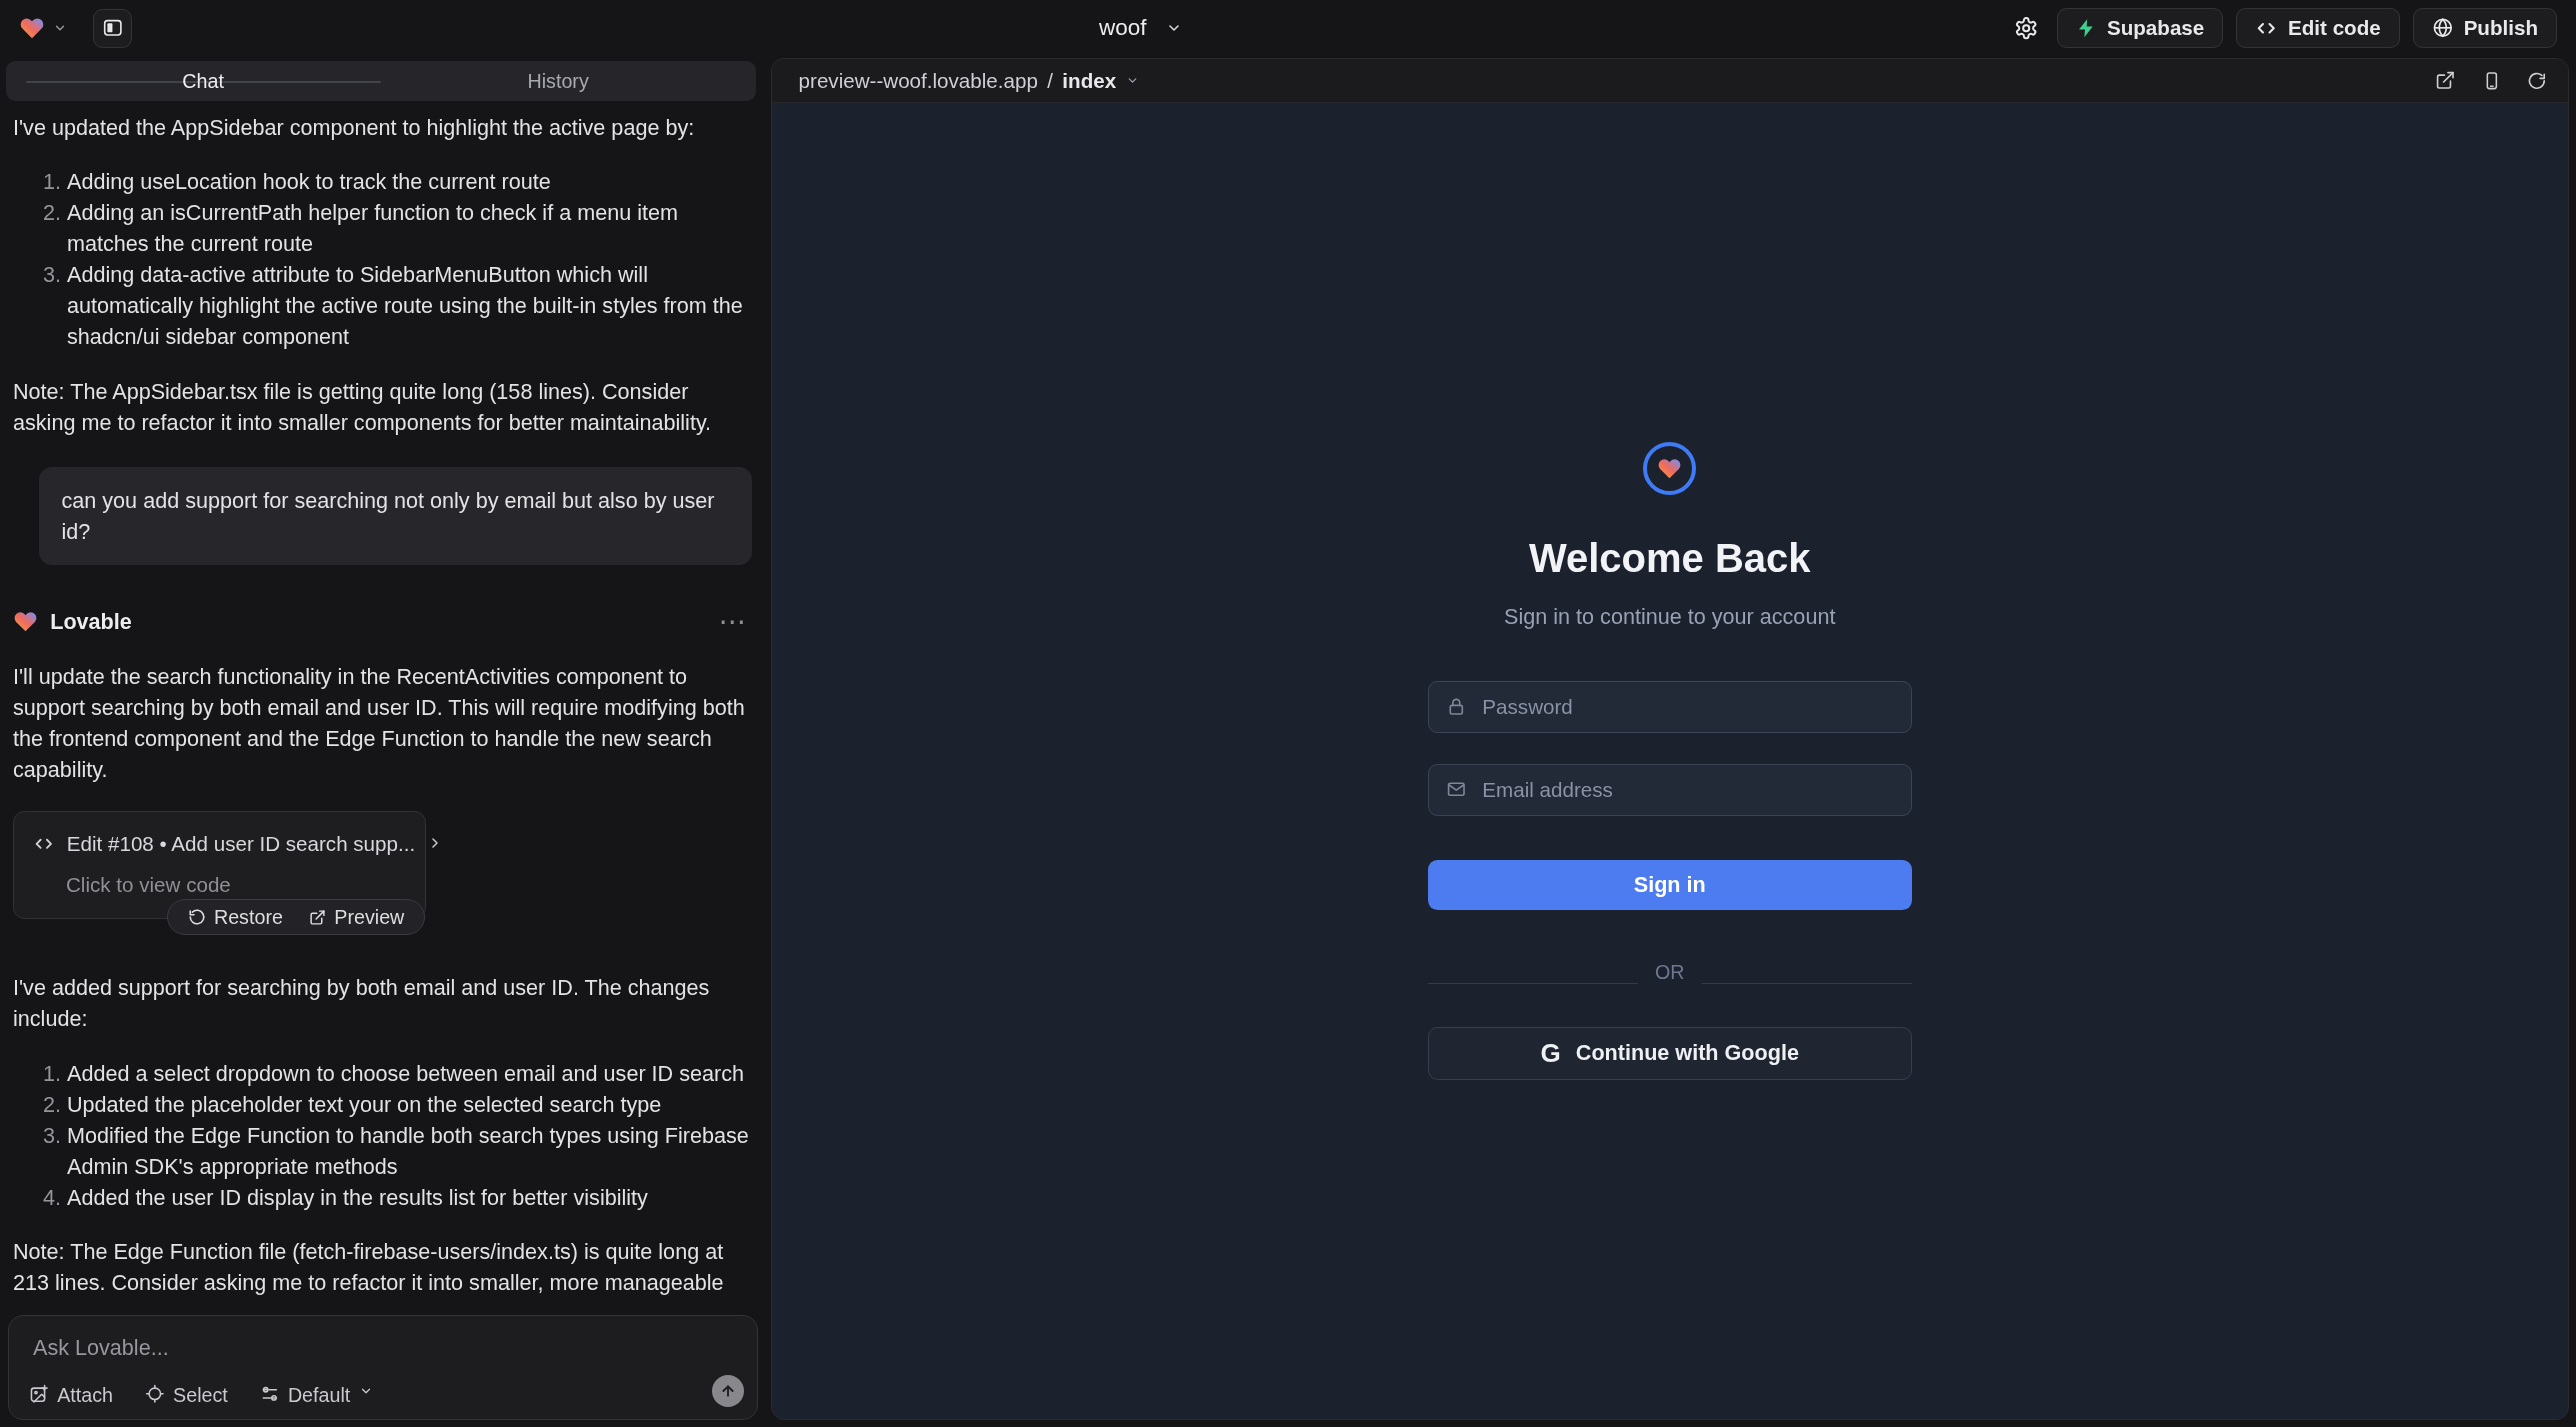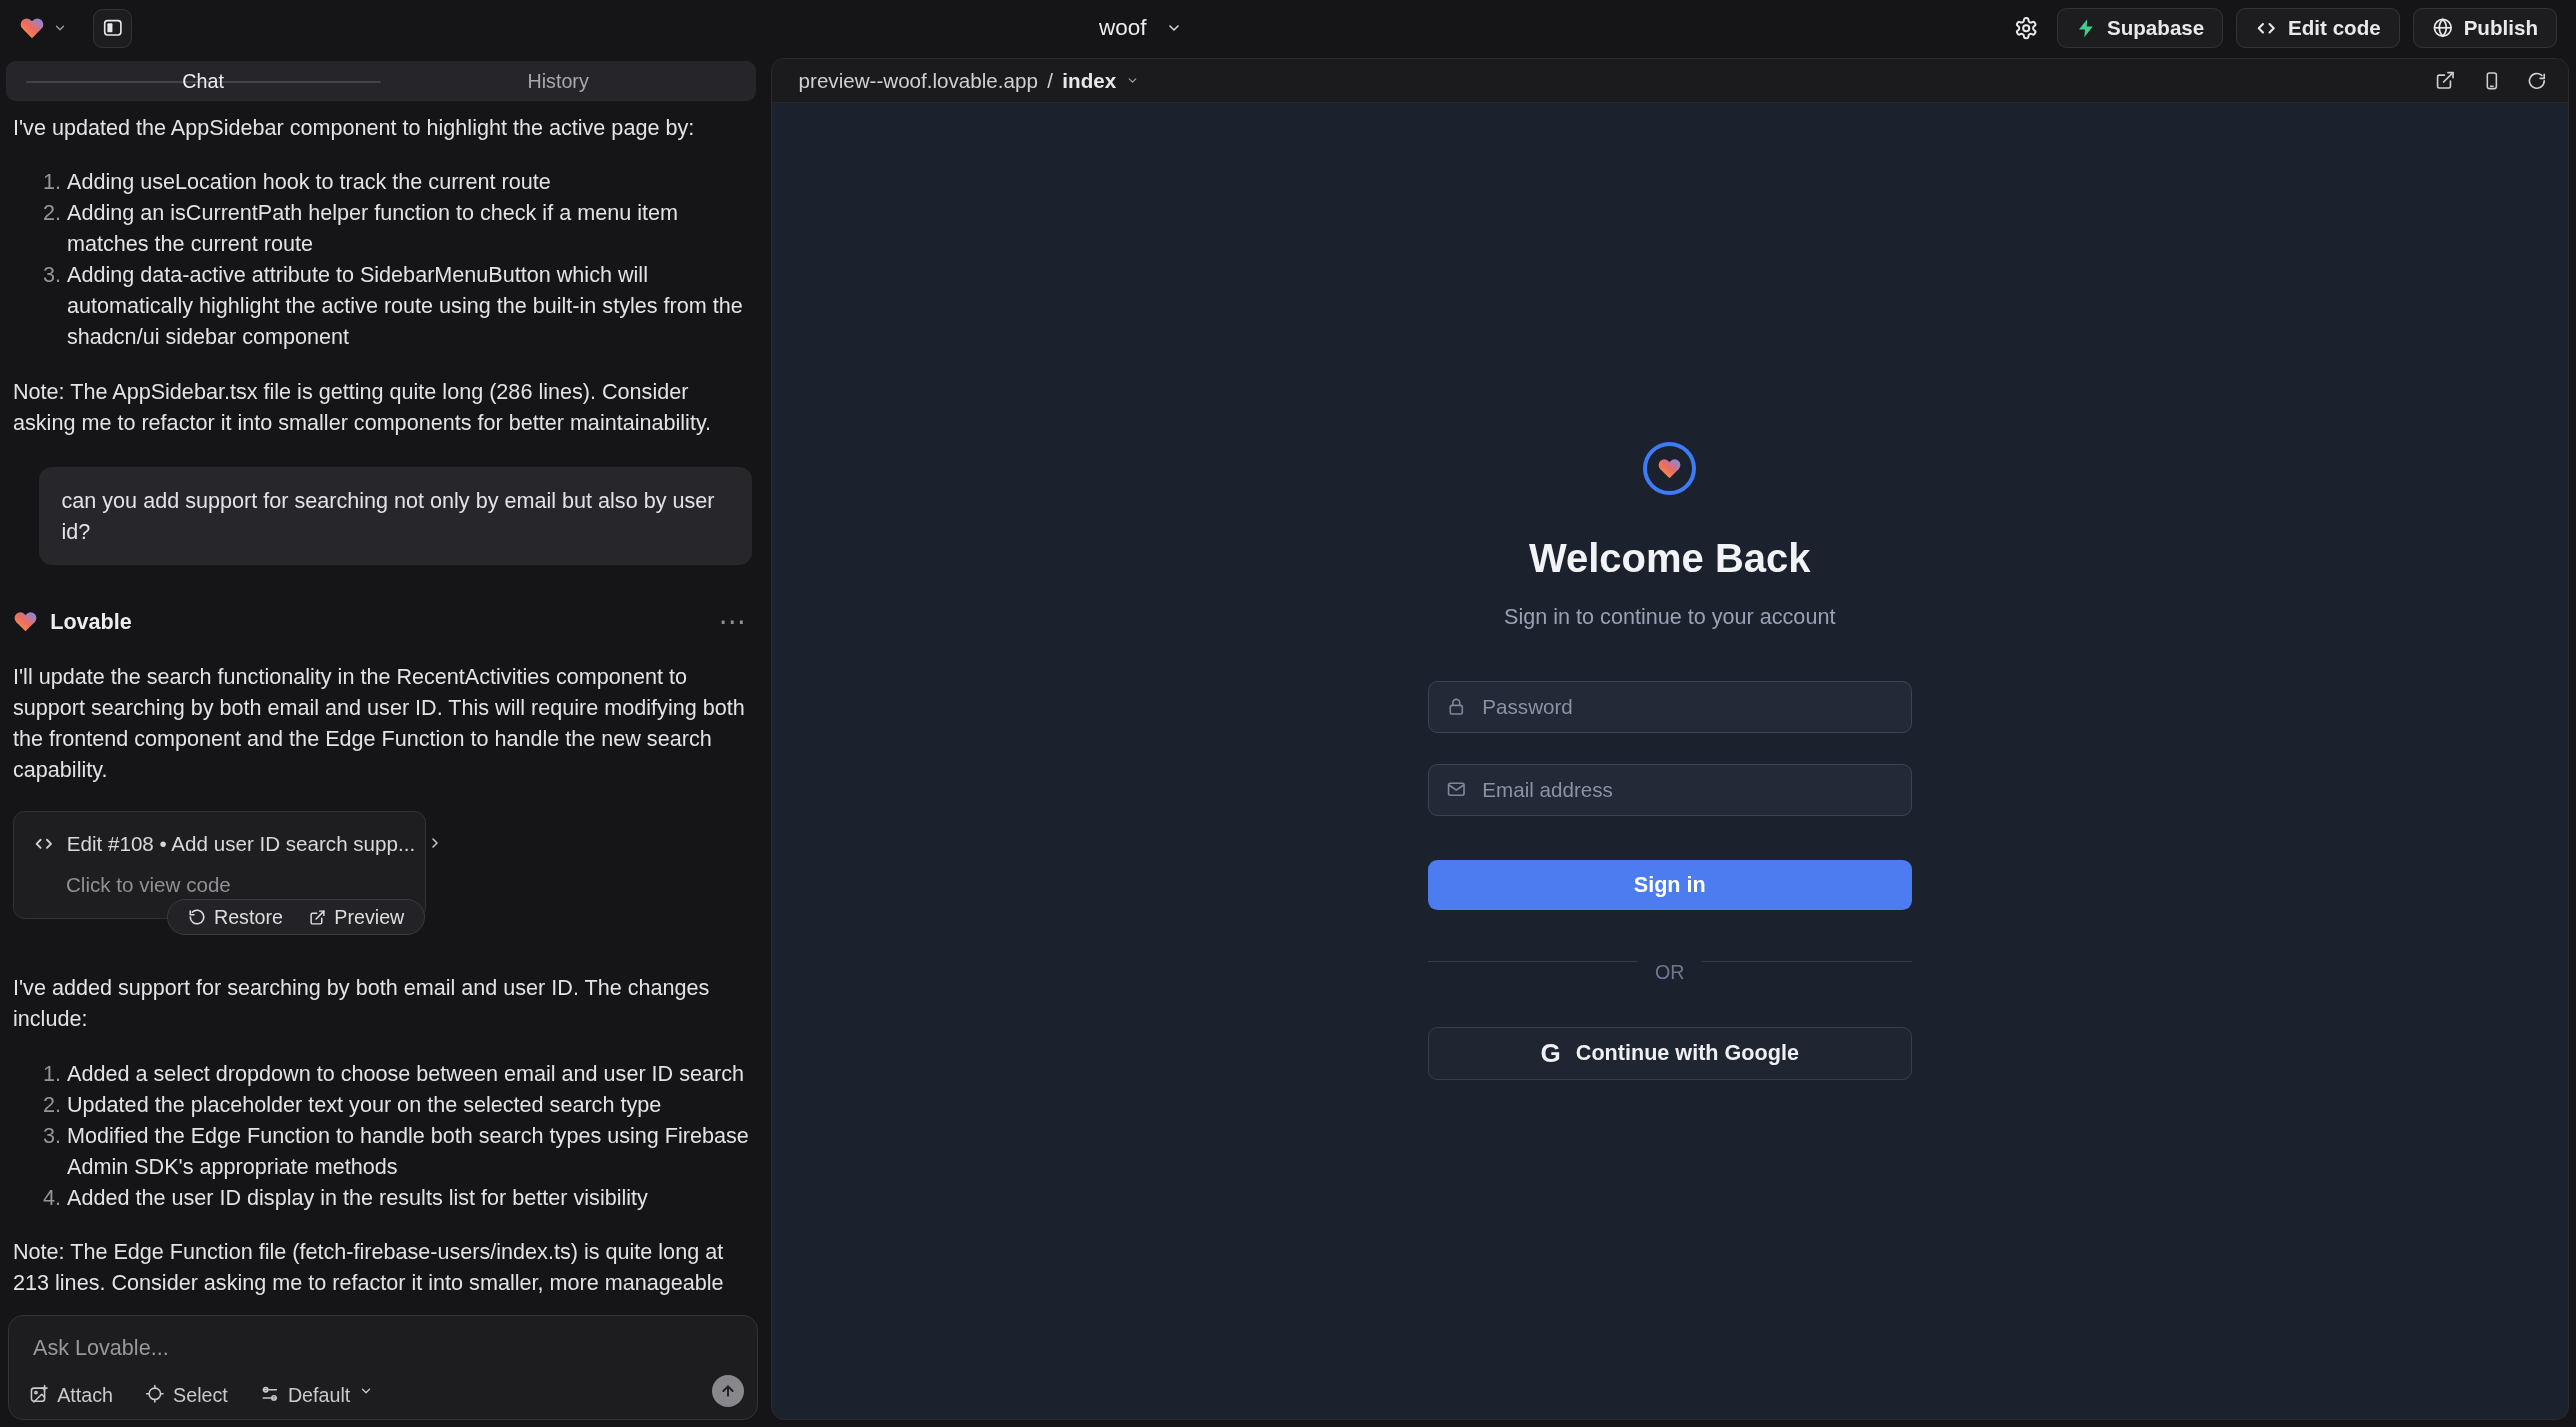--- a/index.html
+++ b/index.html
@@ -66,21 +66,21 @@
 
   .preview-content{flex:1;display:flex;align-items:center;justify-content:center;}
   .auth{width:484px;display:flex;flex-direction:column;}
   .auth-logo{align-self:center;width:45px;height:45px;border:4.7px solid #3e7bf7;border-radius:50%;display:flex;align-items:center;justify-content:center;margin-bottom:41px;}
   .auth h1{margin:0 0 22.5px;text-align:center;font-size:40px;font-weight:700;color:#f2f3f6;}
   .auth-sub{margin:0 0 51px;text-align:center;font-size:21.6px;color:#99a1b4;}
   .field{height:50px;border:0.9px solid #3c4456;border-radius:9.4px;background:#222937;display:flex;align-items:center;gap:14px;padding:0 17px;margin-bottom:31px;color:#7e8799;}
   .field input{flex:1;background:transparent;border:none;outline:none;color:#dfe3ec;font-size:20.6px;font-family:inherit;}
   .field input::placeholder{color:#8a92a6;}
   .signin-btn{height:50px;border-radius:9.4px;background:#4c7cf0;border:none;color:#ffffff;font-size:21.6px;font-weight:700;margin-top:13px;}
-  .or-row{display:flex;align-items:flex-start;gap:17px;margin:51px 0 43px;color:#6f7891;font-size:19.7px;}
+  .or-row{display:flex;align-items:flex-end;gap:17px;margin:51px 0 43px;color:#6f7891;font-size:19.7px;}
   .or-row::before,.or-row::after{content:"";flex:1;height:0.9px;background:#333b4d;}
   .google-btn{height:53px;border-radius:9.4px;background:#1f2531;border:0.9px solid #363e50;color:#eef0f4;font-size:21.6px;font-weight:600;display:flex;align-items:center;justify-content:center;gap:15px;}
   .g-glyph{font-size:26px;font-weight:700;line-height:1;}
 </style>
 </head>
 <body>
 
 <header class="topbar">
   <div class="topbar-left">
     <button class="logo-wrap">
@@ -166,21 +166,21 @@
     <button class="tab">History</button>
   </div>
 
   <div class="messages">
     <p>I've updated the AppSidebar component to highlight the active page by:</p>
     <ol>
       <li>Adding useLocation hook to track the current route</li>
       <li>Adding an isCurrentPath helper function to check if a menu item matches the current route</li>
       <li>Adding data-active attribute to SidebarMenuButton which will automatically highlight the active route using the built-in styles from the shadcn/ui sidebar component</li>
     </ol>
-    <p>Note: The AppSidebar.tsx file is getting quite long (286 lines). Consider asking me to refactor it into smaller components for better maintainability.</p>
+    <p>Note: The AppSidebar.tsx file is getting quite long (158 lines). Consider asking me to refactor it into smaller components for better maintainability.</p>
 
     <div class="user-bubble">
       <p>can you add support for searching not only by email but also by user id?</p>
     </div>
 
     <div class="assistant-row">
       <span>
         <svg width="25" height="23.5" viewBox="0 0 24 22">
           <defs>
               <linearGradient id="hg2" x1="0" y1="1" x2="1" y2="0">

